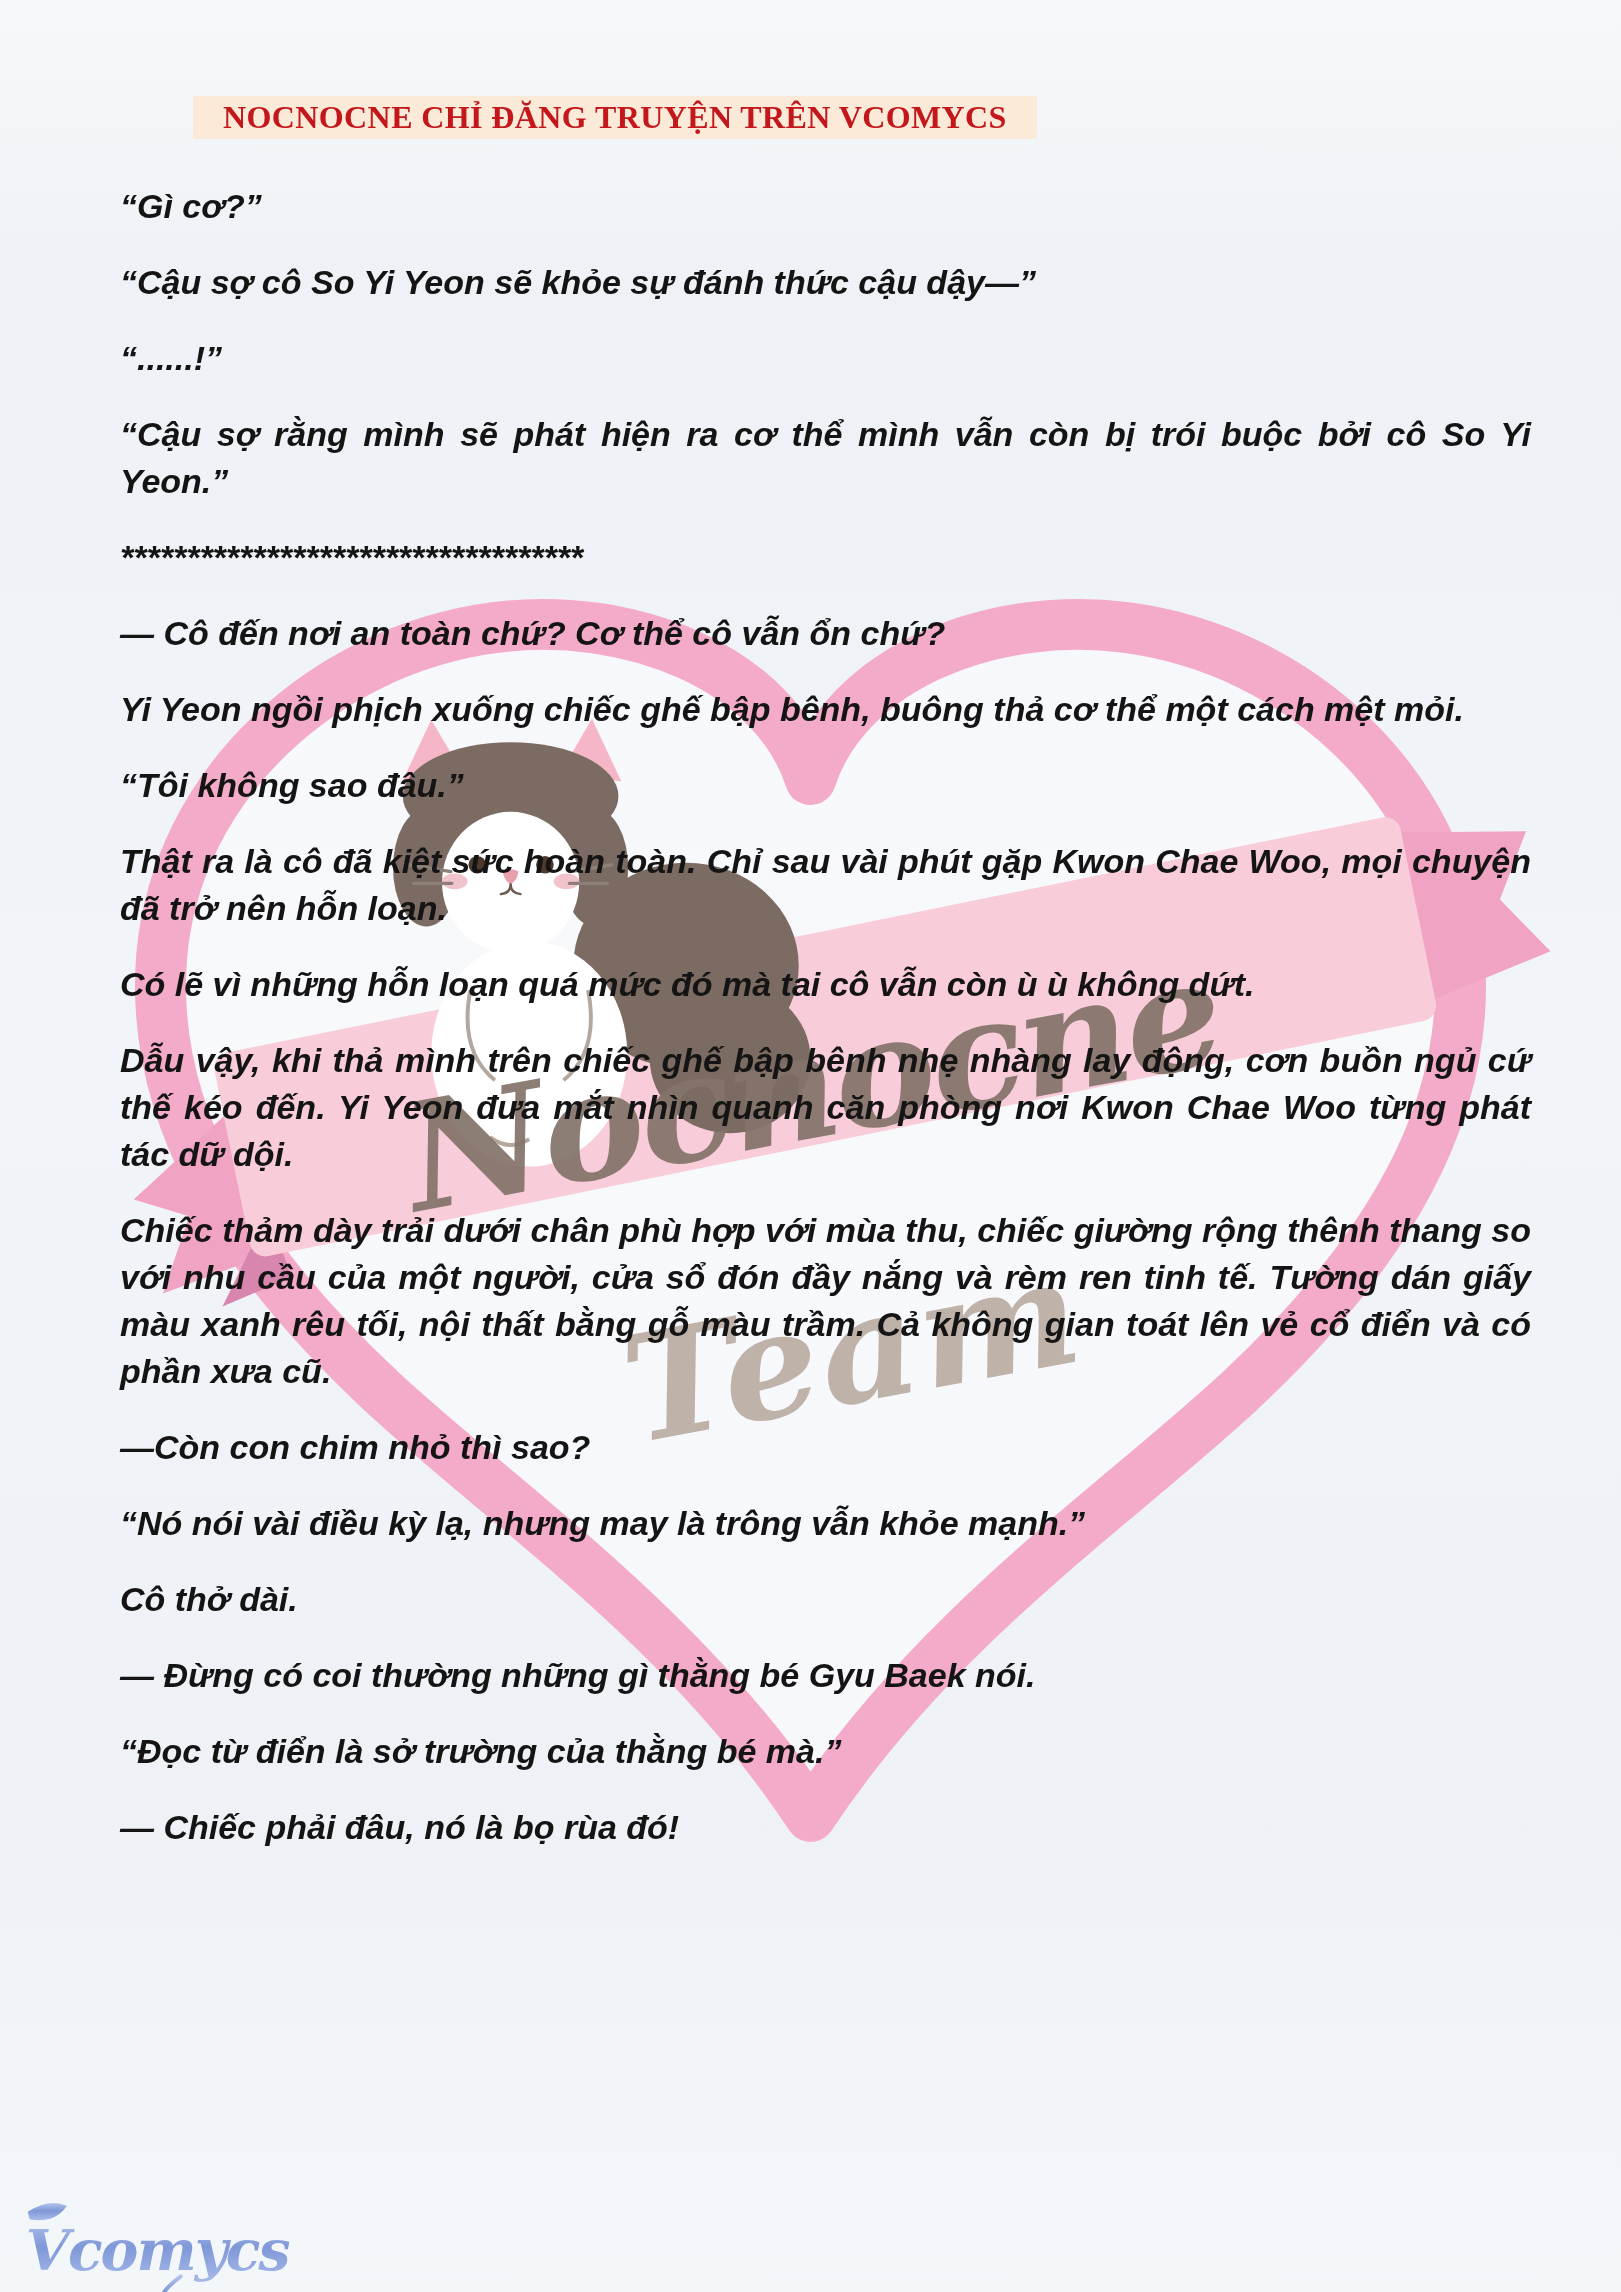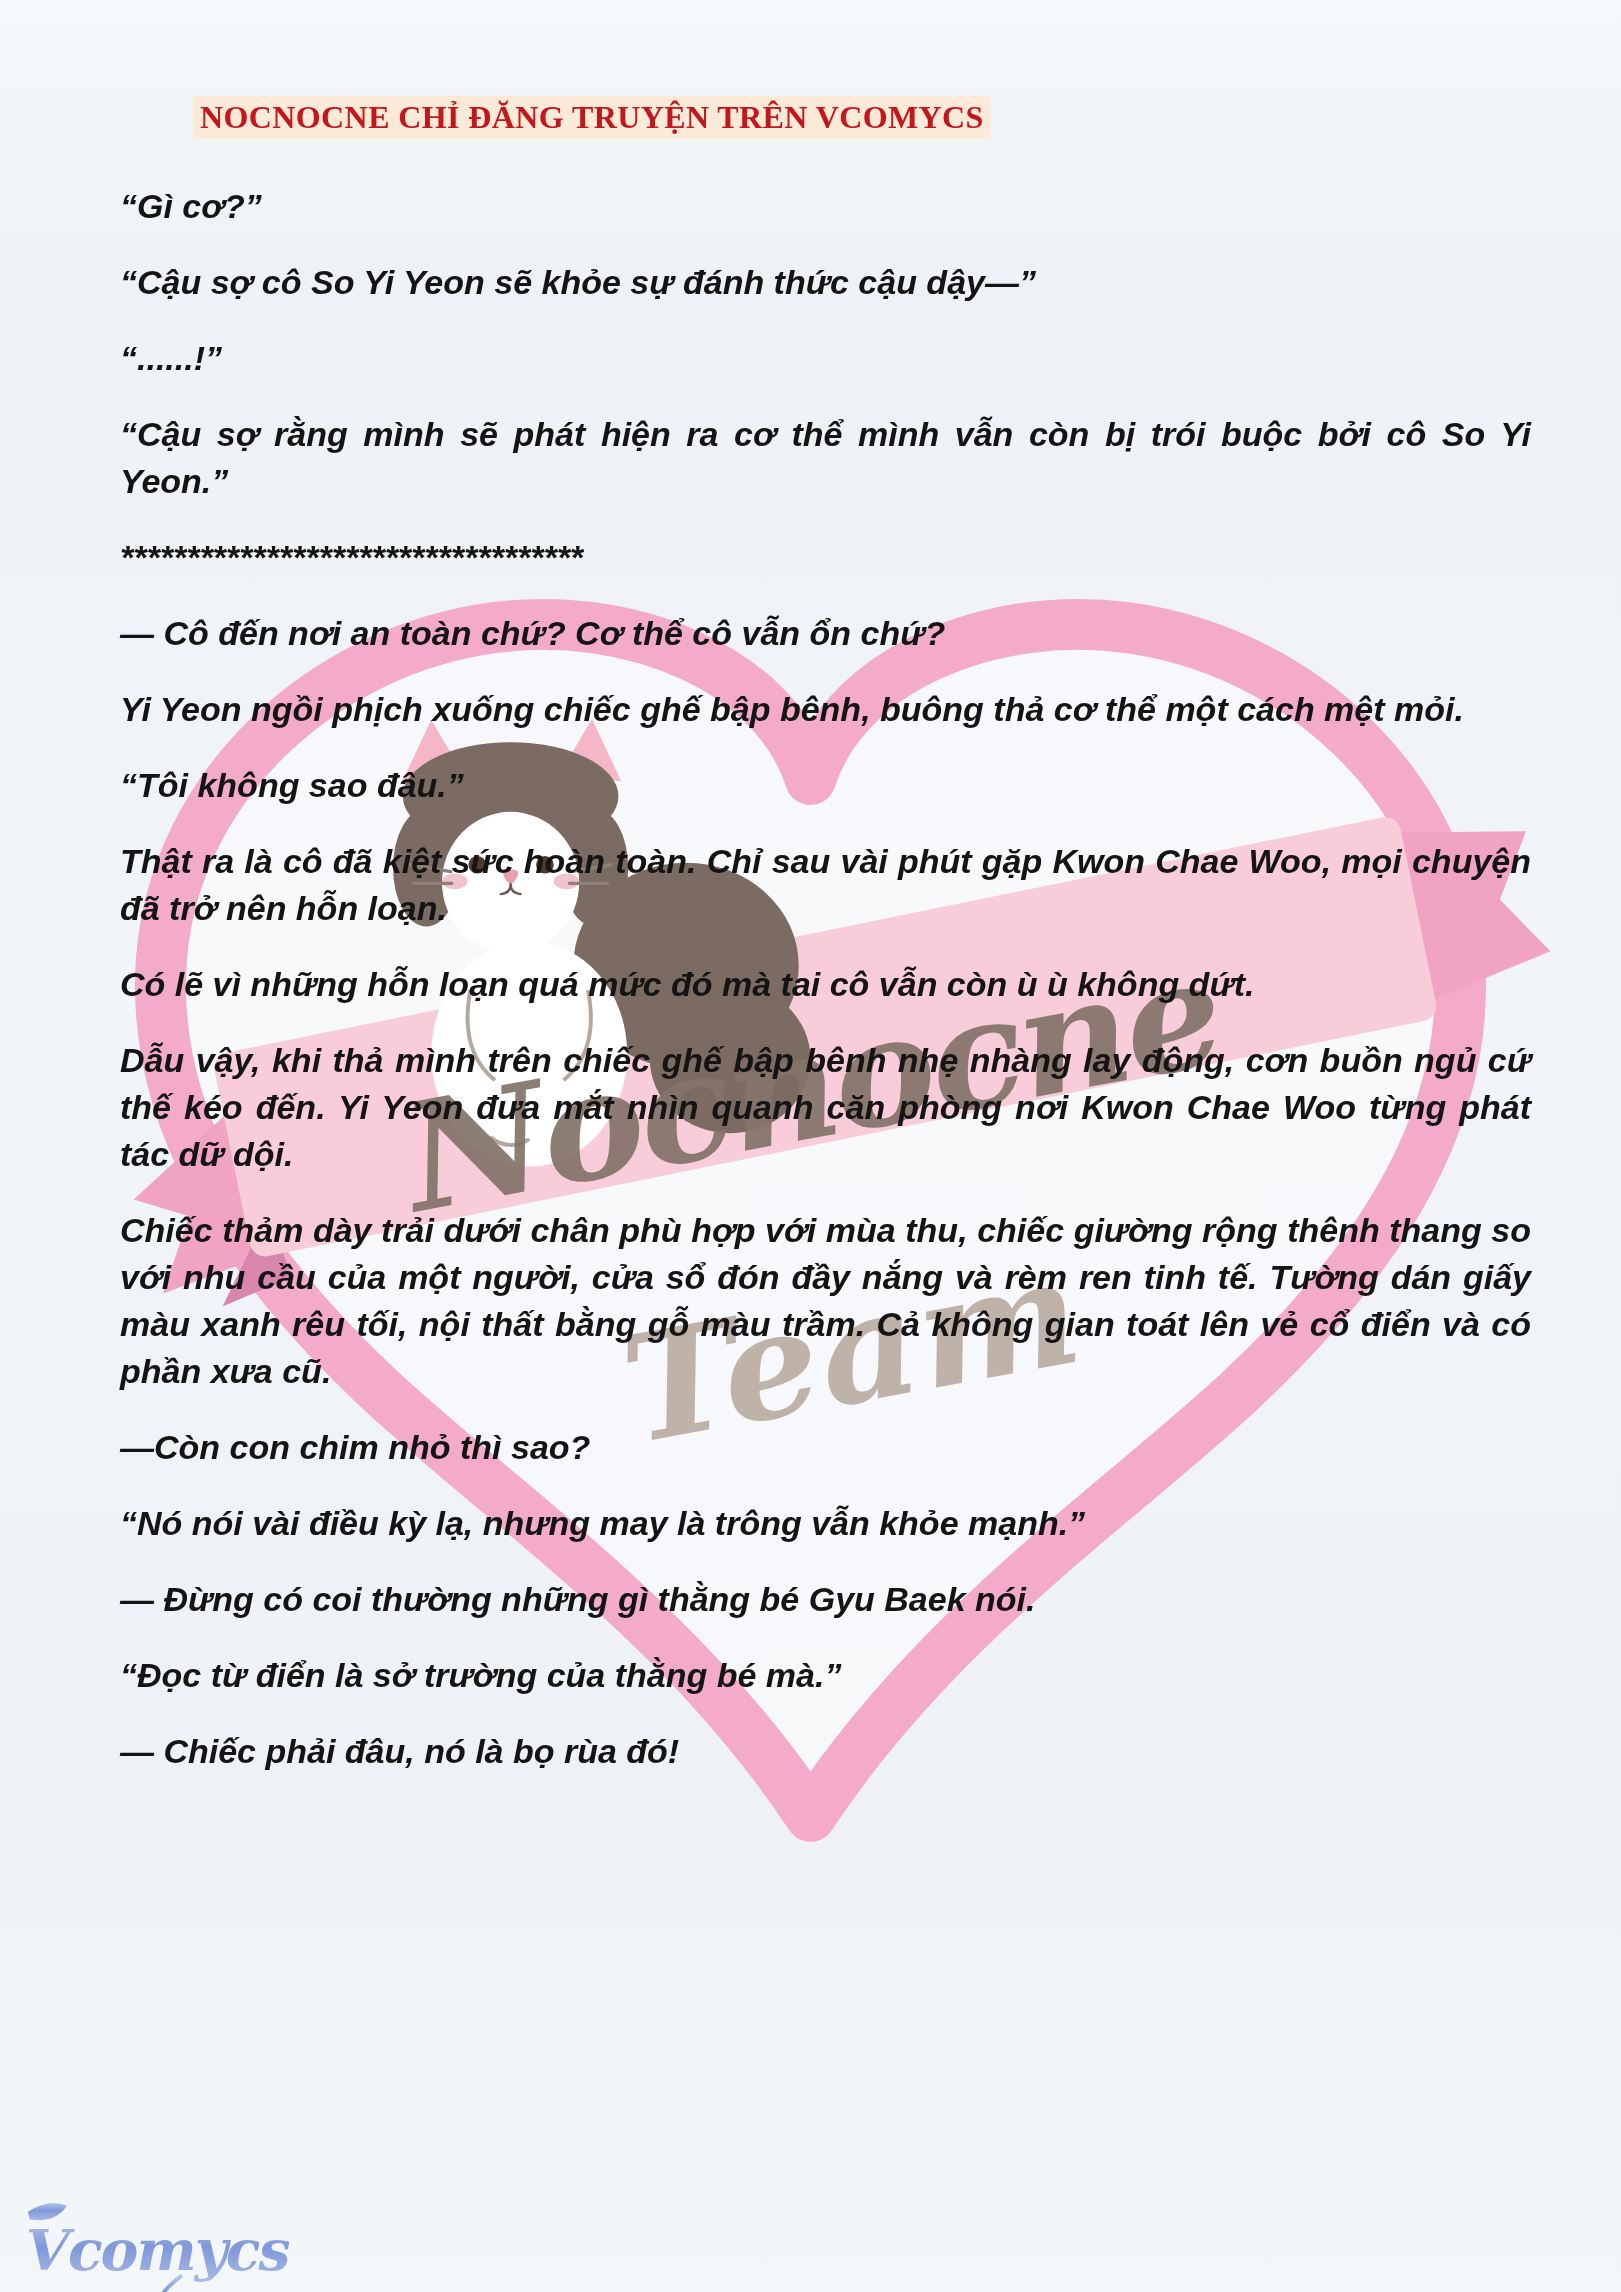--- a/index.html
+++ b/index.html
@@ -16,21 +16,21 @@
   .wm{position:absolute;left:0;top:0;z-index:1;}
   
   .notice{
     position:absolute;left:193px;top:96px;z-index:3;
     background:#fcead9;
     color:#c3171b;
     font-family:"Liberation Serif", serif;
     font-weight:bold;
     font-size:32px;
     line-height:43px;
-    padding:0 7px;
+    padding:0 30px;
     letter-spacing:0.4px;
     white-space:nowrap;
   }
   
   .story{
     position:absolute;left:120px;top:183px;width:1411px;z-index:2;
     color:#141414;
     font-family:"Liberation Sans", sans-serif;
     font-weight:bold;
     font-size:34px;
@@ -103,20 +103,21 @@
     <p>***********************************</p>
     <p>— Cô đến nơi an toàn chứ? Cơ thể cô vẫn ổn chứ?</p>
     <p>Yi Yeon ngồi phịch xuống chiếc ghế bập bênh, buông thả cơ thể một cách mệt mỏi.</p>
     <p>“Tôi không sao đâu.”</p>
     <p>Thật ra là cô đã kiệt sức hoàn toàn. Chỉ sau vài phút gặp Kwon Chae Woo, mọi chuyện đã trở nên hỗn loạn.</p>
     <p>Có lẽ vì những hỗn loạn quá mức đó mà tai cô vẫn còn ù ù không dứt.</p>
     <p>Dẫu vậy, khi thả mình trên chiếc ghế bập bênh nhẹ nhàng lay động, cơn buồn ngủ cứ thế kéo đến. Yi Yeon đưa mắt nhìn quanh căn phòng nơi Kwon Chae Woo từng phát tác dữ dội.</p>
     <p>Chiếc thảm dày trải dưới chân phù hợp với mùa thu, chiếc giường rộng thênh thang so với nhu cầu của một người, cửa sổ đón đầy nắng và rèm ren tinh tế. Tường dán giấy màu xanh rêu tối, nội thất bằng gỗ màu trầm. Cả không gian toát lên vẻ cổ điển và có phần xưa cũ.</p>
     <p>—Còn con chim nhỏ thì sao?</p>
     <p>“Nó nói vài điều kỳ lạ, nhưng may là trông vẫn khỏe mạnh.”</p>
+    <p>Cô thở dài.</p>
     <p>— Đừng có coi thường những gì thằng bé Gyu Baek nói.</p>
     <p>“Đọc từ điển là sở trường của thằng bé mà.”</p>
     <p>— Chiếc phải đâu, nó là bọ rùa đó!</p>
   </div>
 
   <svg class="logo" width="294" height="98" viewBox="0 0 300 100">
     <defs>
       <linearGradient id="logograd" x1="0" y1="0" x2="0" y2="1">
         <stop offset="0" stop-color="#b4c4ec"></stop>
         <stop offset="0.45" stop-color="#7f98d8"></stop>

